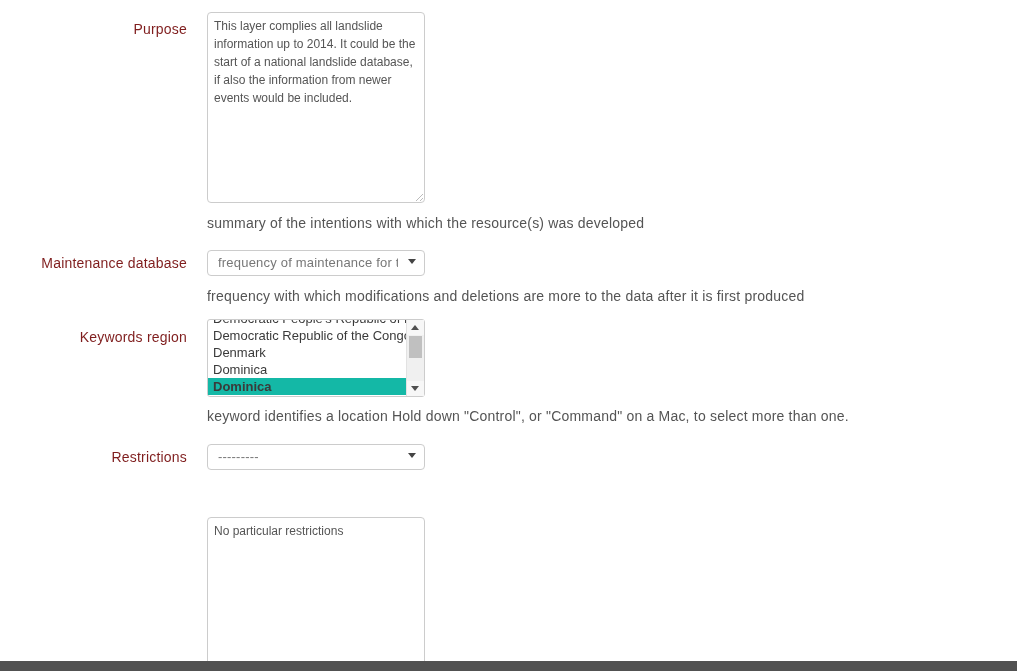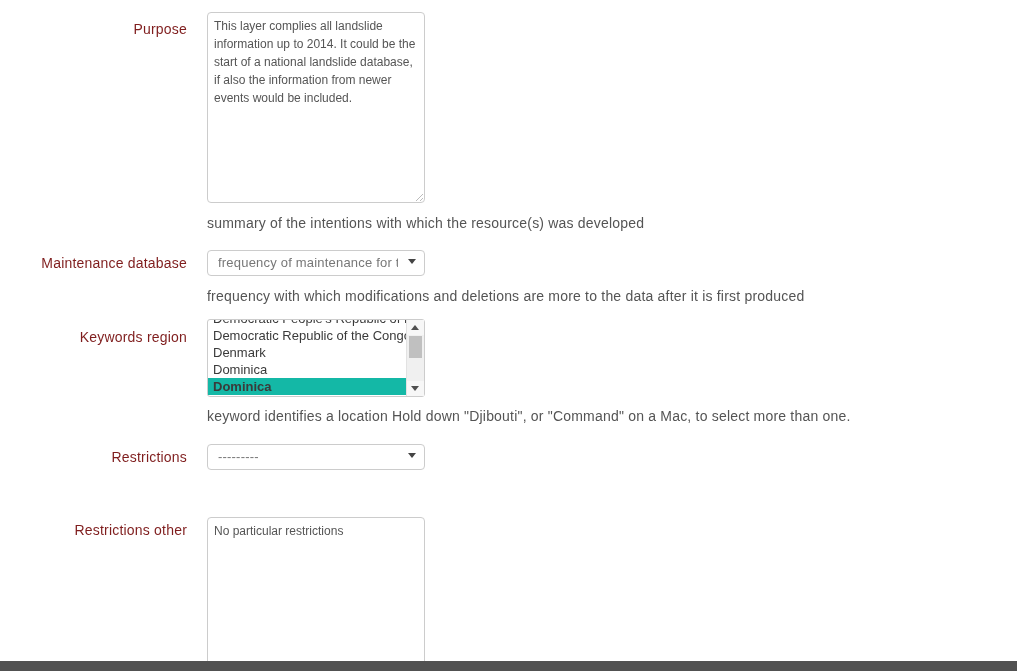--- a/index.html
+++ b/index.html
@@ -123,26 +123,25 @@
     <div class="scrollbar">
       <div class="sb-btn sb-up">
         <span class="sb-arrow-up"></span>
       </div>
       <div class="sb-thumb"></div>
       <div class="sb-btn sb-down">
         <span class="sb-arrow-down"></span>
       </div>
     </div>
   </div>
-  <div class="help" id="keywords-help">keyword identifies a location Hold down "Djibouti", or "Command" on a Mac, to select more than one.</div>
+  <div class="help" id="keywords-help">keyword identifies a location Hold down "Control", or "Command" on a Mac, to select more than one.</div>
 
   <div class="lbl" id="restrictions-label">Restrictions</div>
   <div class="sel" id="restrictions-sel">
     <span class="sel-text">---------</span>
     <span class="sel-arrow"></span>
   </div>
 
-  <div class="lbl" id="restrother-label">Restrictions other</div>
   <textarea class="ta" id="restrother-ta" style="">No particular restrictions</textarea>
 
   <div class="footer-bar"></div>
 
 </div>
 
 </body></html>

